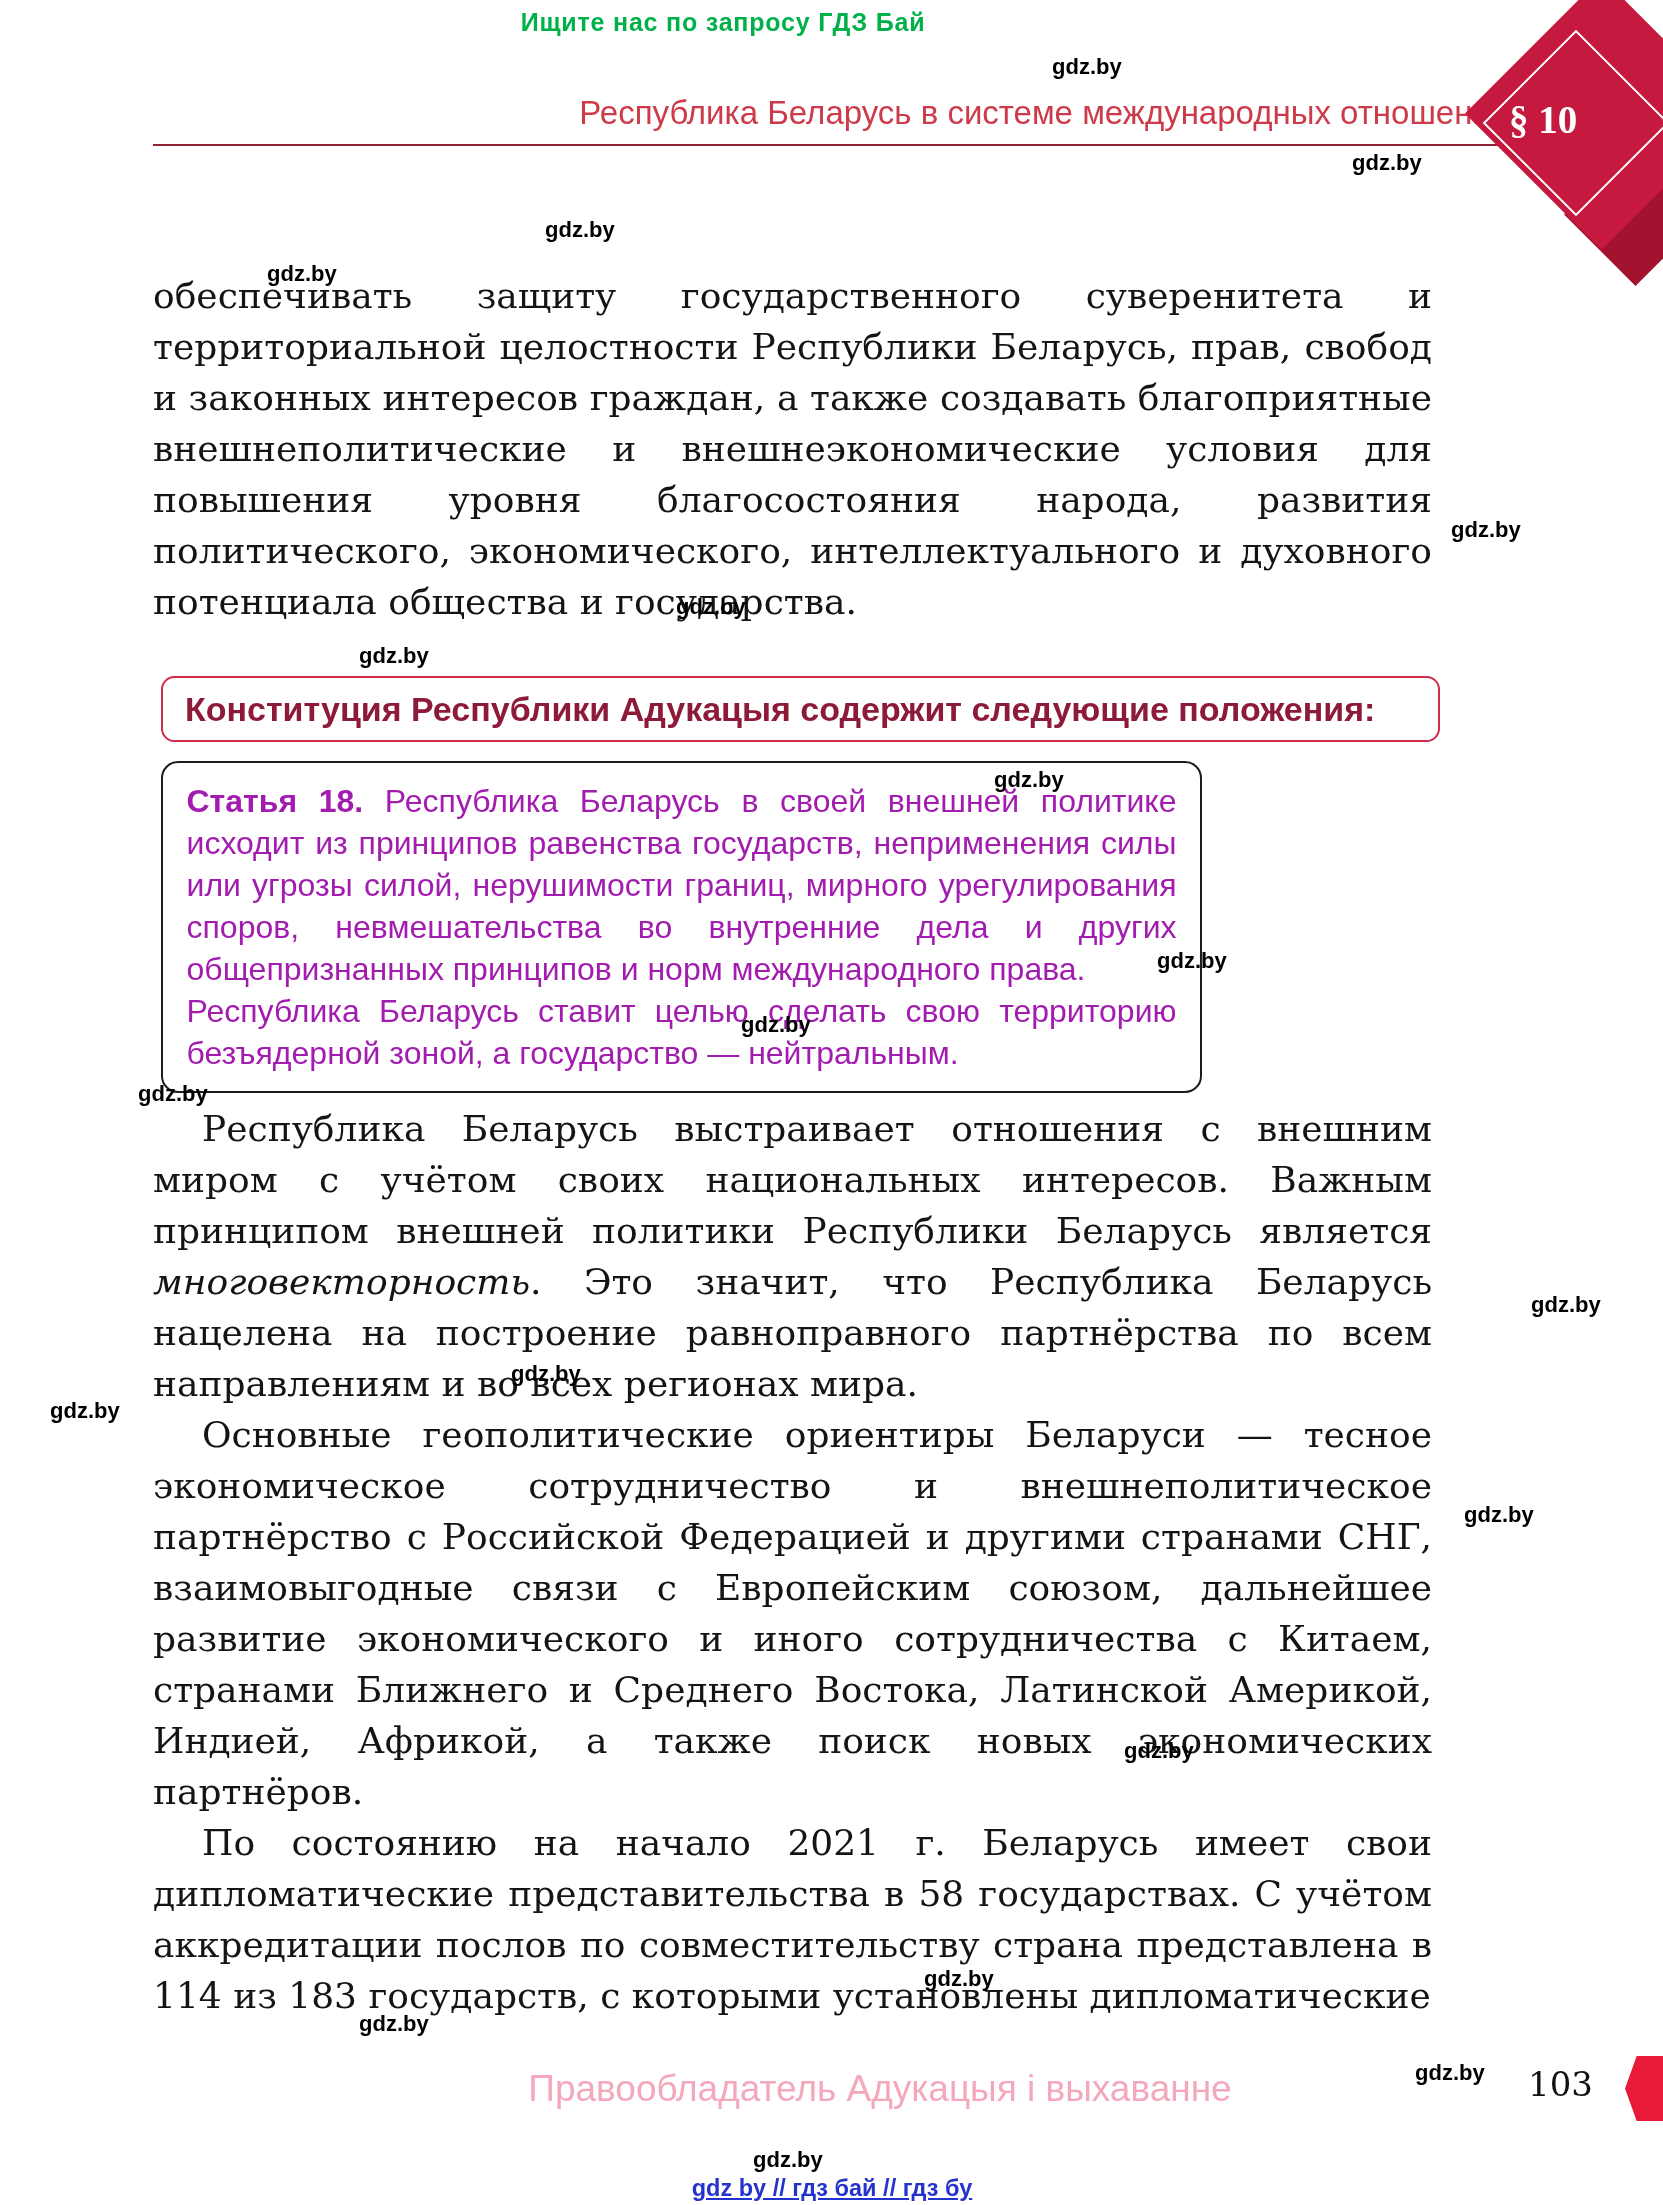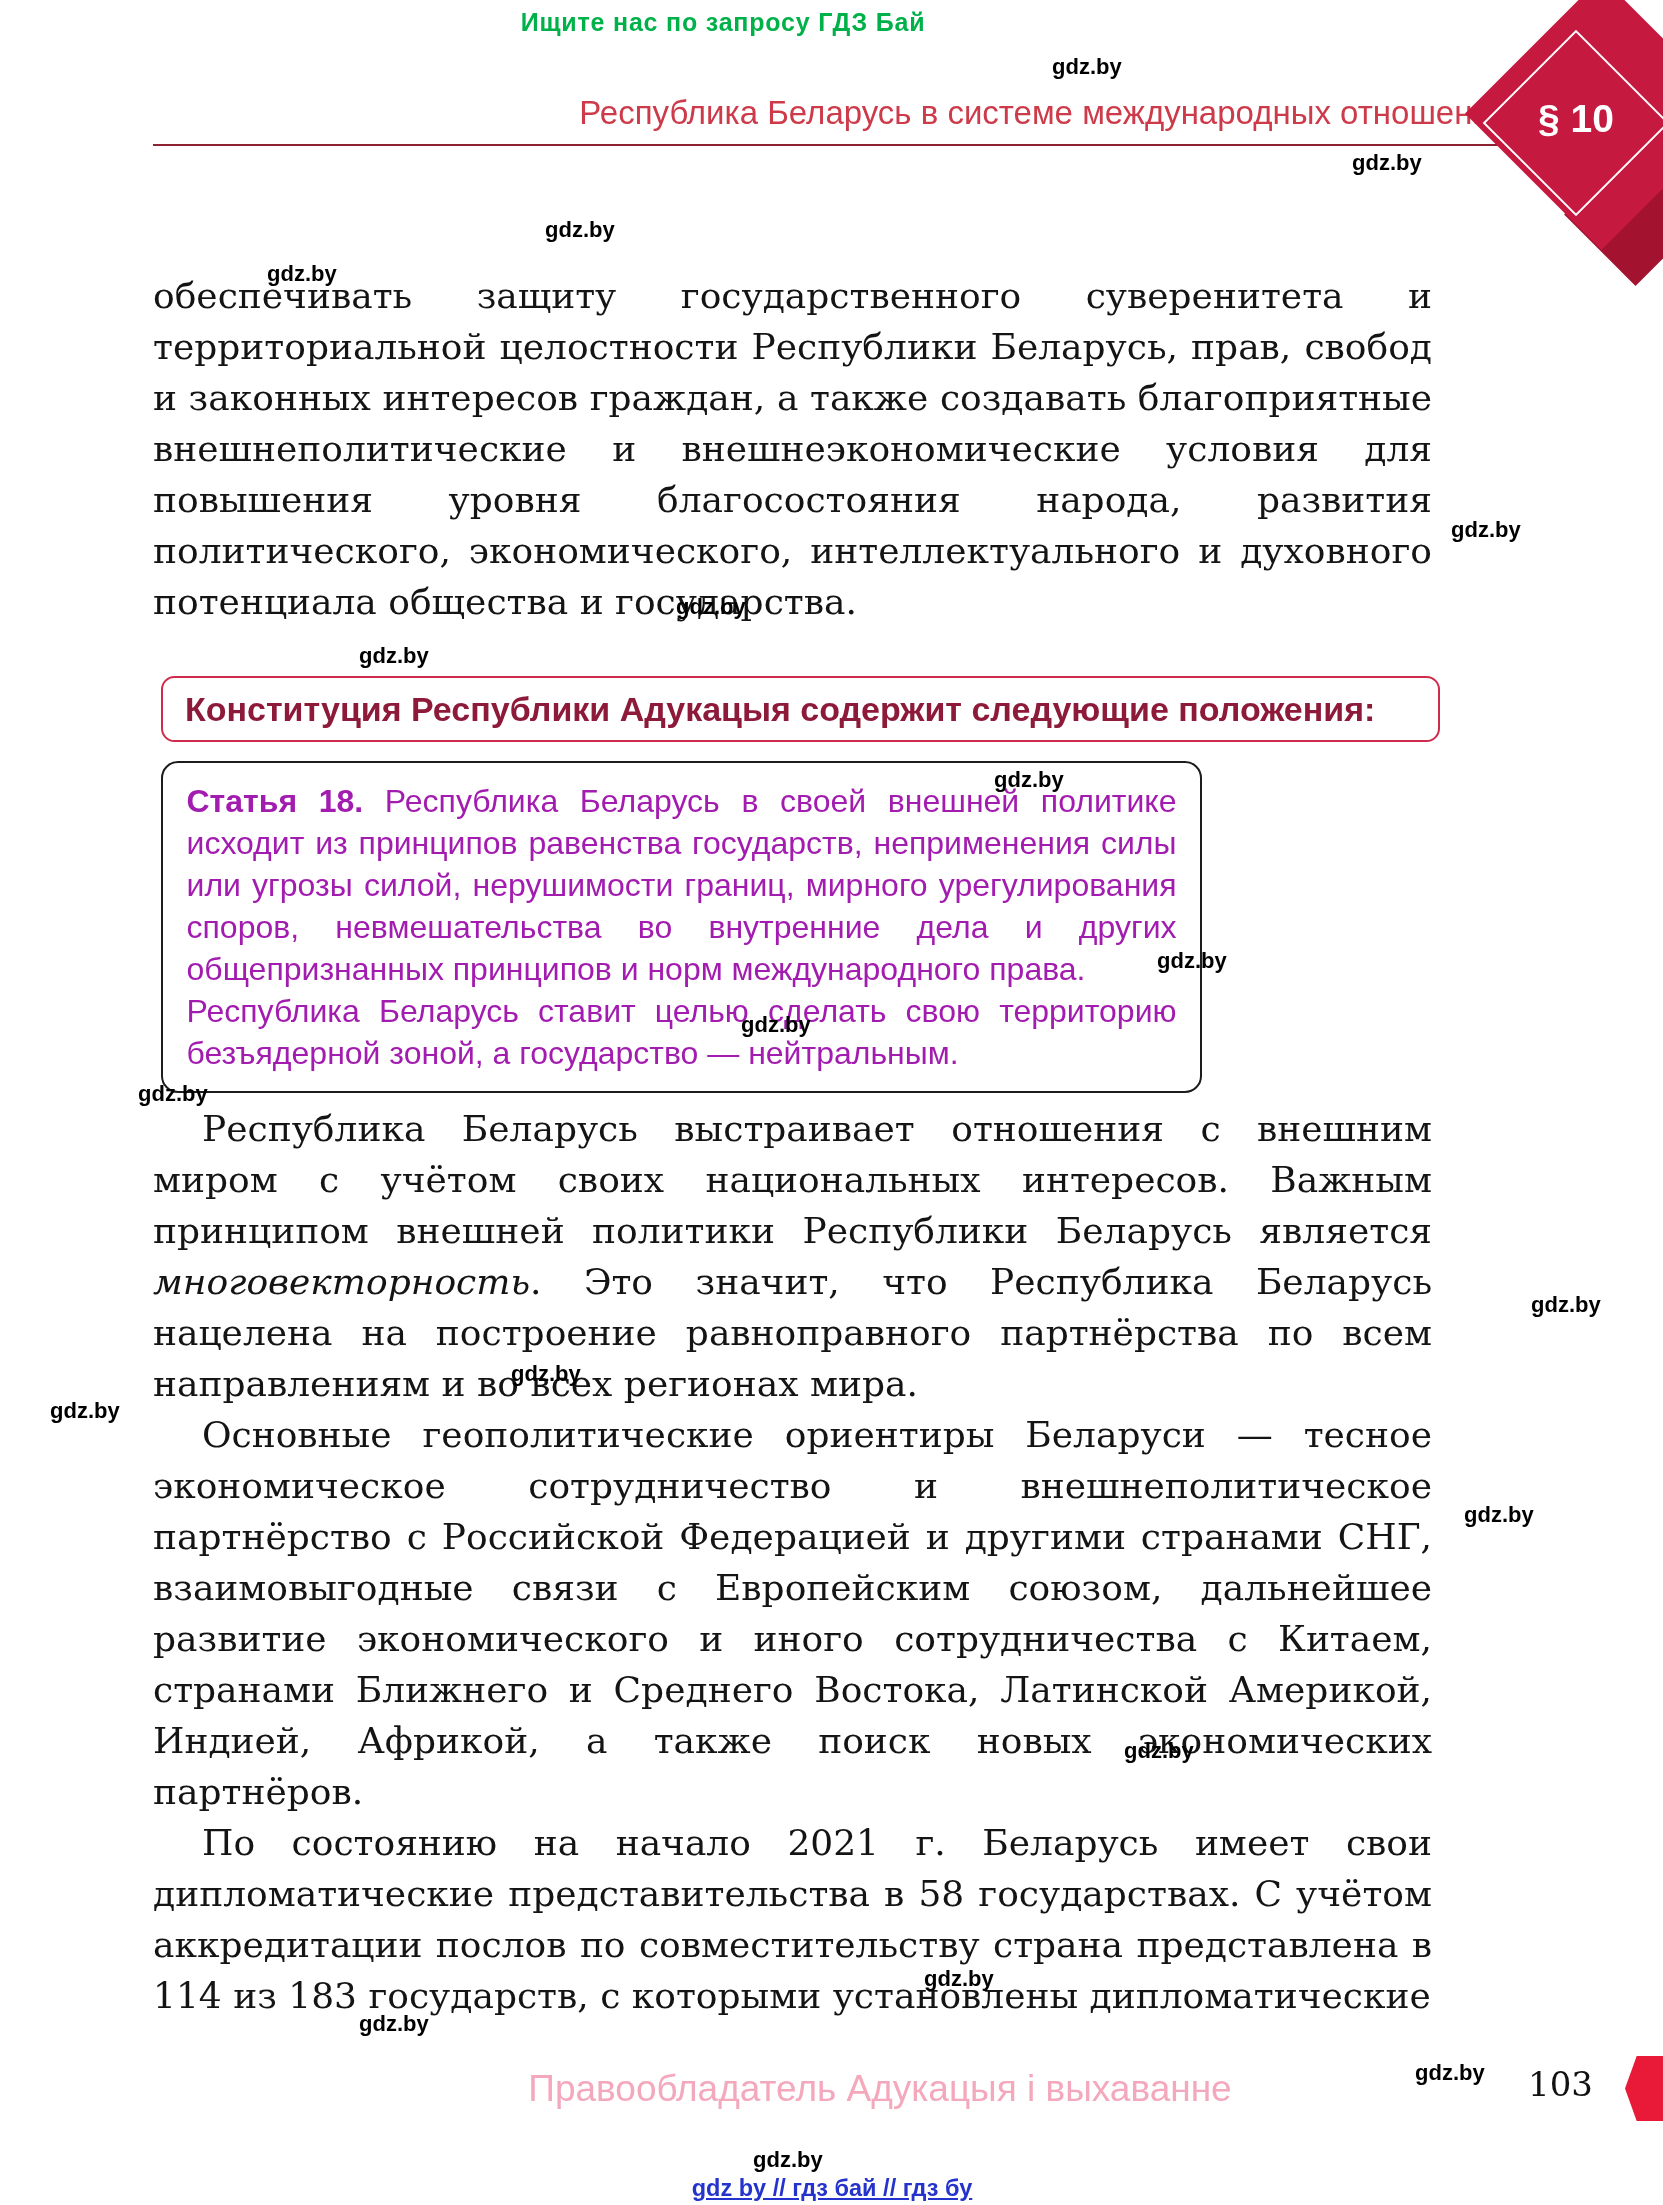--- a/index.html
+++ b/index.html
@@ -46,22 +46,22 @@
   .badge-outer {
     position:absolute; left:42px; top:17px; width:193px; height:193px;
     transform:rotate(45deg); background:#c5193f;
   }
   .badge-ring {
     position:absolute; left:47px; top:57px; width:132px; height:132px;
     transform:rotate(45deg); background:#c5193f; border:2.5px solid #ffffff;
   }
   .badge-text {
     position:absolute; left:46px; top:97px; width:134px;
-    text-align:center; color:#ffffff;
-    font-family:Liberation Sans, sans-serif; font-weight:700; font-size:39px;
+    color:#ffffff;
+    font-family:Liberation Serif, serif; font-weight:700; font-size:39px;
   }
 
   
   .textblock {
     position:absolute; left:145px; width:1279px;
     font-size:36px; line-height:51px; text-align:justify;margin-left:8px;
   }
   .p1 { top:270px; }
   .flow { top:1103px; }
   .flow p { text-indent:49px; text-align:justify; }

